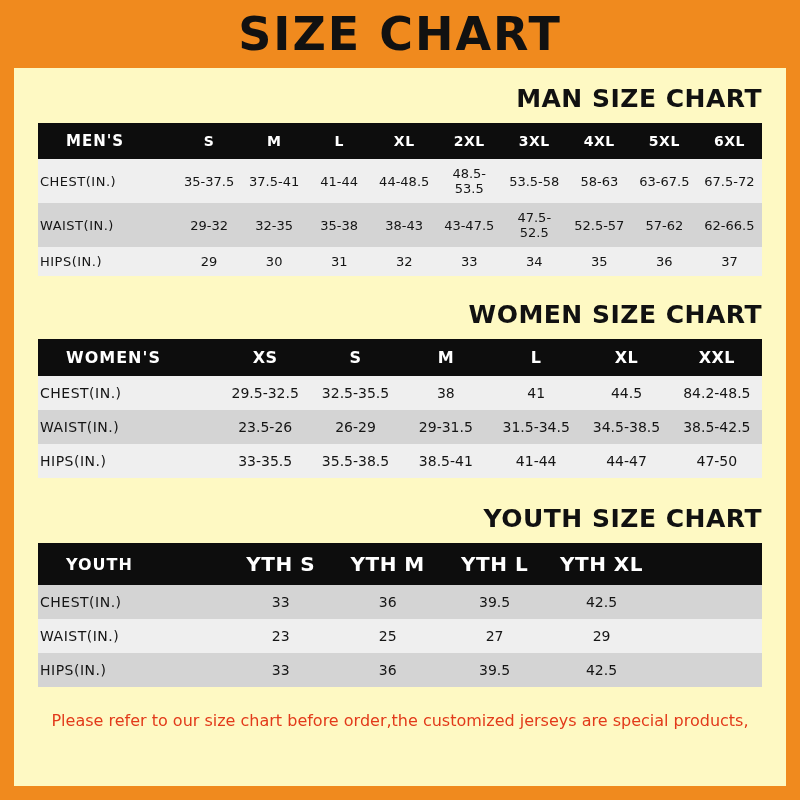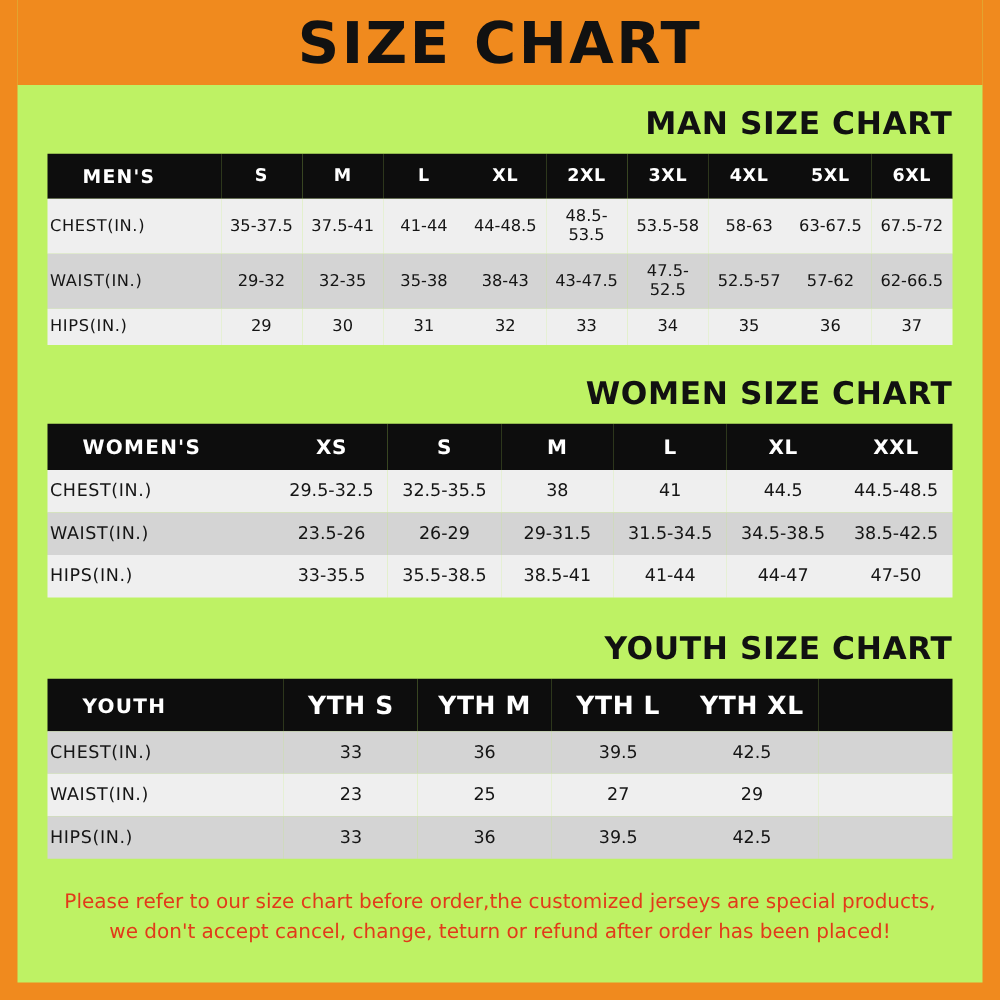--- a/index.html
+++ b/index.html
@@ -13,21 +13,21 @@
     font-family: "Liberation Sans", sans-serif;
     overflow: hidden;
   }
   .page {
     position: relative;
     width: 800px;
     height: 800px;
     box-sizing: border-box;
     border-left: 14px solid #f08a1e;
     border-right: 14px solid #f08a1e;
-    background: #bef264;
+    background: #fef9c3;
   }
   .header-banner {
     background: #f08a1e;
     height: 68px;
     display: flex;
     align-items: center;
     justify-content: center;
   }
   .header-banner .title {
     font-family: "DejaVu Sans", sans-serif;
@@ -198,21 +198,21 @@
           </tr>
         </thead>
         <tbody>
           <tr class="band-light">
             <td class="rowhead">CHEST(IN.)</td>
             <td>29.5-32.5</td>
             <td>32.5-35.5</td>
             <td>38</td>
             <td>41</td>
             <td>44.5</td>
-            <td>44.5-48.5</td>
+            <td>84.2-48.5</td>
           </tr>
           <tr class="band-dark">
             <td class="rowhead">WAIST(IN.)</td>
             <td>23.5-26</td>
             <td>26-29</td>
             <td>29-31.5</td>
             <td>31.5-34.5</td>
             <td>34.5-38.5</td>
             <td>38.5-42.5</td>
           </tr>
@@ -266,20 +266,19 @@
             <td>39.5</td>
             <td>42.5</td>
             <td></td>
           </tr>
         </tbody>
       </table>
     </div>
 
     <div class="notice">
       <div>Please refer to our size chart before order,the customized jerseys are special products,</div>
-      <div>we don't accept cancel, change, teturn or refund after order has been placed!</div>
     </div>
 
     <div class="spacer-bottom"></div>
   </div>
 
   <div class="footer-strip"></div>
 </div>
 
 </body></html>

